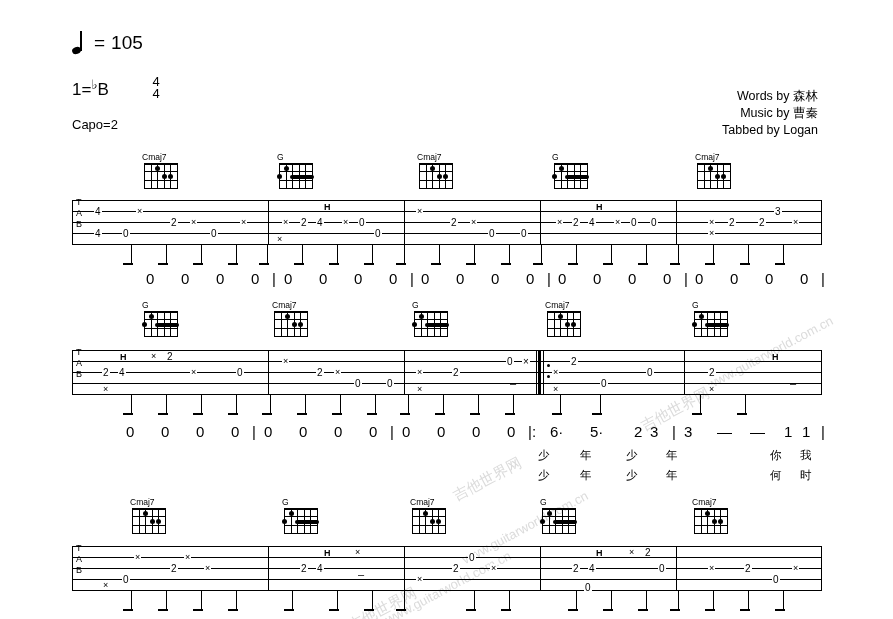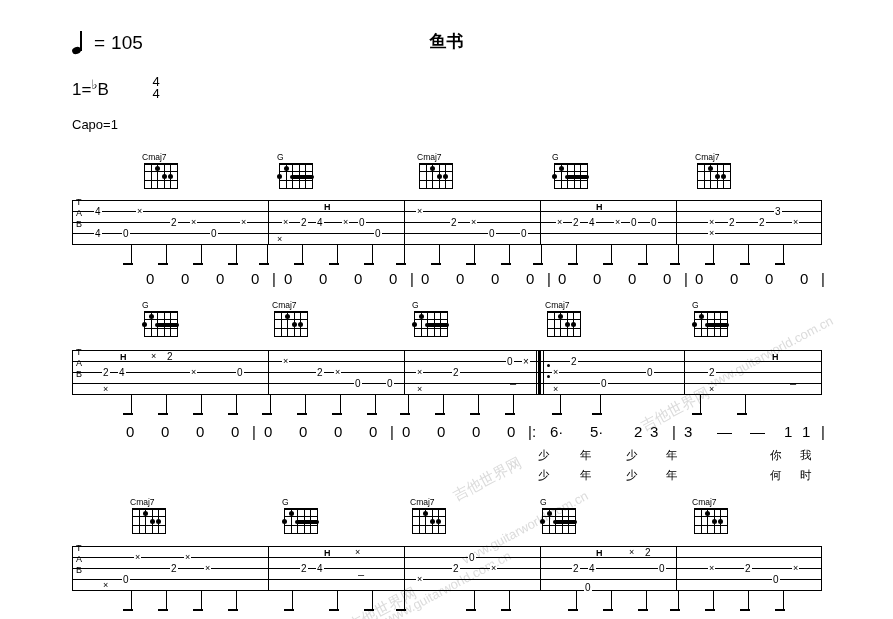--- a/index.html
+++ b/index.html
@@ -244,33 +244,37 @@
 
   <div class="tempo">
     <span class="note">
       <span class="head"></span>
         <span class="stem"></span>
     </span>
     <span class="eq">=</span>
     <span class="bpm">105</span>
   </div>
 
-  <div class="title">鱼书</div>
 
   <div class="keysig">
     <span>1=</span>
     <span class="flat">♭</span>
     <span>B</span>
   </div>
   <div class="timesig">
     <span class="num">4</span>
     <span class="den">4</span>
   </div>
-  <div class="capo">Capo=1</div>
-
+  <div class="capo">Capo=2</div>
+
+  <div class="credits">
+    <div>Words by 森林</div>
+    <div>Music by 曹秦</div>
+    <div>Tabbed by Logan</div>
+  </div>
 
   <div class="wm" style="left:700px; top:345px;">www.guitarworld.com.cn</div>
   <div class="wm big" style="left:638px; top:400px;">吉他世界网</div>
   <div class="wm" style="left:455px; top:520px;">www.guitarworld.com.cn</div>
   <div class="wm big" style="left:345px; top:600px;">吉他世界网</div>
   <div class="wm" style="left:378px; top:580px;">www.guitarworld.com.cn</div>
   <div class="wm big" style="left:450px; top:470px;">吉他世界网</div>
 
   <div class="system" style="top:0;">
 

